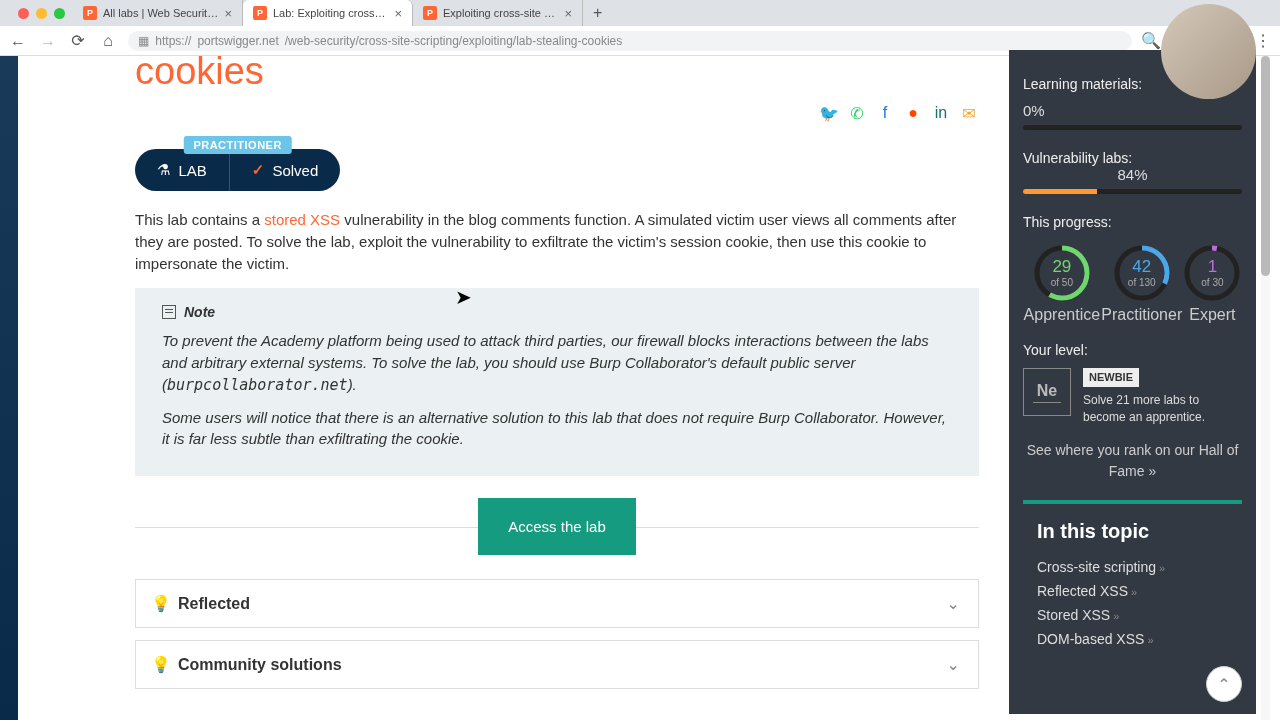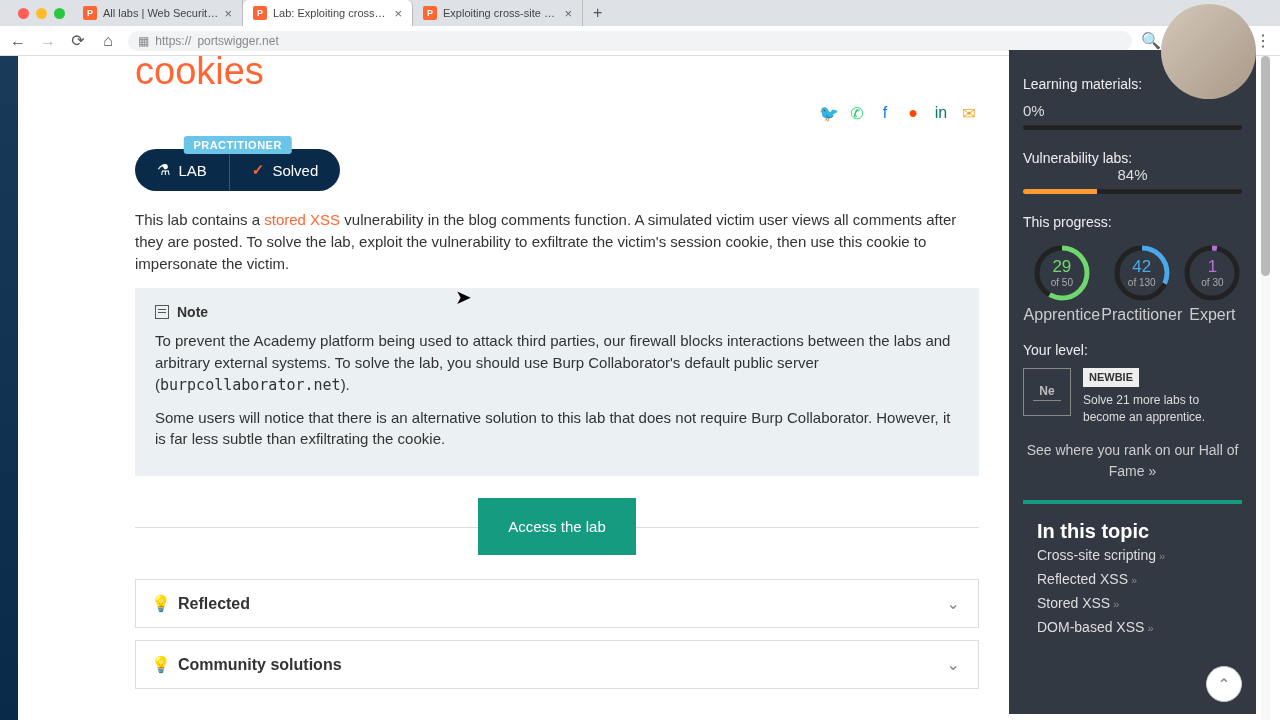--- a/index.html
+++ b/index.html
@@ -39,21 +39,21 @@
 
 .lab-header { display: inline-flex; background: #0a2a4a; border-radius: 24px; overflow: visible; align-items: center; position: relative; margin-top: 14px; margin-bottom: 18px; }
 .difficulty-badge { position: absolute; top: -13px; left: 50%; transform: translateX(-50%); background: #6ac5e8; color: #fff; font-size: 11px; font-weight: bold; padding: 3px 10px; border-radius: 3px; letter-spacing: 0.5px; }
 .lab-tab { padding: 12px 22px; color: #fff; display: flex; align-items: center; gap: 8px; font-size: 15px; }
 .lab-tab.solved { border-left: 1px solid rgba(255,255,255,0.2); }
 .solved-check { color: #ff6633; font-weight: bold; }
 
 .description { font-size: 15px; line-height: 1.45; color: #333; margin-bottom: 14px; }
 .description a { color: #ff6633; text-decoration: none; }
 
-.note-box { background: #ebf0f2; padding: 16px 20px; margin-bottom: 22px; }
+.note-box { background: #ebf0f2; padding: 16px 27px; margin-bottom: 22px; font-style: italic; }
 .note-title { font-weight: bold; font-size: 14px; margin-bottom: 10px; display: flex; align-items: center; gap: 8px; color: #333; }
 .note-icon { width: 14px; height: 14px; border: 1.5px solid #555; display: inline-block; position: relative; }
 .note-icon::before { content: ''; position: absolute; left: 2px; top: 3px; right: 2px; height: 1px; background: #555; box-shadow: 0 3px 0 #555; }
 .note-box p { font-size: 15px; line-height: 1.45; color: #333; margin-bottom: 10px; }
 .note-box code { font-family: monospace; }
 
 .access-row { display: flex; justify-content: center; margin-bottom: 24px; position: relative; }
 .access-row::before { content: ''; position: absolute; left: 0; right: 0; top: 50%; height: 1px; background: #ddd; z-index: 0; }
 .access-btn { background: #159c80; color: #fff; border: none; padding: 20px 30px; font-size: 15px; font-weight: 500; cursor: pointer; position: relative; z-index: 1; }
 
@@ -79,28 +79,28 @@
 .dial-text { position: absolute; top: 50%; left: 50%; transform: translate(-50%, -50%); text-align: center; line-height: 1.1; }
 .dial-num { font-size: 17px; font-weight: 500; }
 .dial-of { font-size: 10px; color: #aaa; }
 .dial-label { font-size: 16px; color: #ccc; }
 .dial.apprentice .dial-num { color: #70d66f; }
 .dial.practitioner .dial-num { color: #4aa8e8; }
 .dial.expert .dial-num { color: #b96fd6; }
 
 .your-level { margin-bottom: 16px; }
 .level-row { display: flex; gap: 12px; margin-top: 10px; align-items: flex-start; }
-.level-box { width: 48px; height: 48px; border: 1.5px solid #888; display: flex; flex-direction: column; align-items: center; justify-content: center; font-size: 12px; color: #bbb; font-weight: bold; }
+.level-box { width: 48px; height: 48px; border: 1.5px solid #888; display: flex; flex-direction: column; align-items: center; justify-content: center; font-size: 16px; color: #bbb; font-weight: bold; }
 .level-box small { font-size: 9px; border-top: 1px solid #888; width: 60%; margin-top: 2px; }
 .level-info { flex: 1; font-size: 12px; line-height: 1.4; }
 .newbie-badge { display: inline-block; background: #eee; color: #333; font-size: 11px; font-weight: bold; padding: 2px 6px; margin-bottom: 5px; }
 .hall-fame { text-align: center; font-size: 14px; color: #ccc; line-height: 1.5; margin-top: 14px; font-weight: 500; }
 
 .topic-box { background: #333943; border-top: 4px solid #159c80; padding: 16px 14px; margin-top: 18px; }
-.topic-title { font-size: 20px; font-weight: 600; color: #fff; margin-bottom: 0; }
+.topic-title { font-size: 20px; font-weight: 600; color: #fff; margin-bottom: 12px; }
 .topic-link { display: block; color: #ddd; font-size: 14px; padding: 4px 0; cursor: pointer; }
 .topic-link .arr { color: #888; font-size: 11px; margin-left: 3px; }
 
 .cursor-img { position: absolute; left: 455px; top: 235px; font-size: 20px; pointer-events: none; }
 .webcam { position: absolute; top: 4px; right: 24px; width: 95px; height: 95px; border-radius: 50%; background: linear-gradient(135deg, #d4c8b8, #a89888); z-index: 100; overflow: hidden; display:flex; align-items:center; justify-content:center; color:#665; font-size:10px; }
 
 .scroll-top { position: fixed; bottom: 18px; right: 38px; width: 36px; height: 36px; border-radius: 50%; background: #fff; border: 1px solid #ccc; display: flex; align-items: center; justify-content: center; color: #888; cursor: pointer; }
 
 .side-scroll { position: absolute; right: 10px; top: 56px; bottom: 0; width: 9px; background: rgba(0,0,0,0.03); }
 .side-scroll-thumb { position: absolute; top: 0; width: 100%; height: 220px; background: rgba(0,0,0,0.25); border-radius: 5px; }
@@ -138,20 +138,21 @@
   </div>
   <div class="toolbar">
     <div class="nav-btn">←</div>
     <div class="nav-btn disabled">→</div>
     <div class="nav-btn">⟳</div>
     <div class="nav-btn">⌂</div>
     <div class="url-bar">
       <span>▦</span>
       <span class="proto">https://</span>
         <span class="domain">portswigger.net</span>
+        <span class="path">/web-security/cross-site-scripting/exploiting/lab-stealing-cookies</span>
     </div>
     <div class="toolbar-icon">🔍</div>
     <div class="toolbar-icon">⇪</div>
     <div class="toolbar-icon">☆</div>
     <div class="toolbar-icon">✱</div>
     <div class="toolbar-icon">⋮</div>
   </div>
 </div>
 
 <div class="page">

